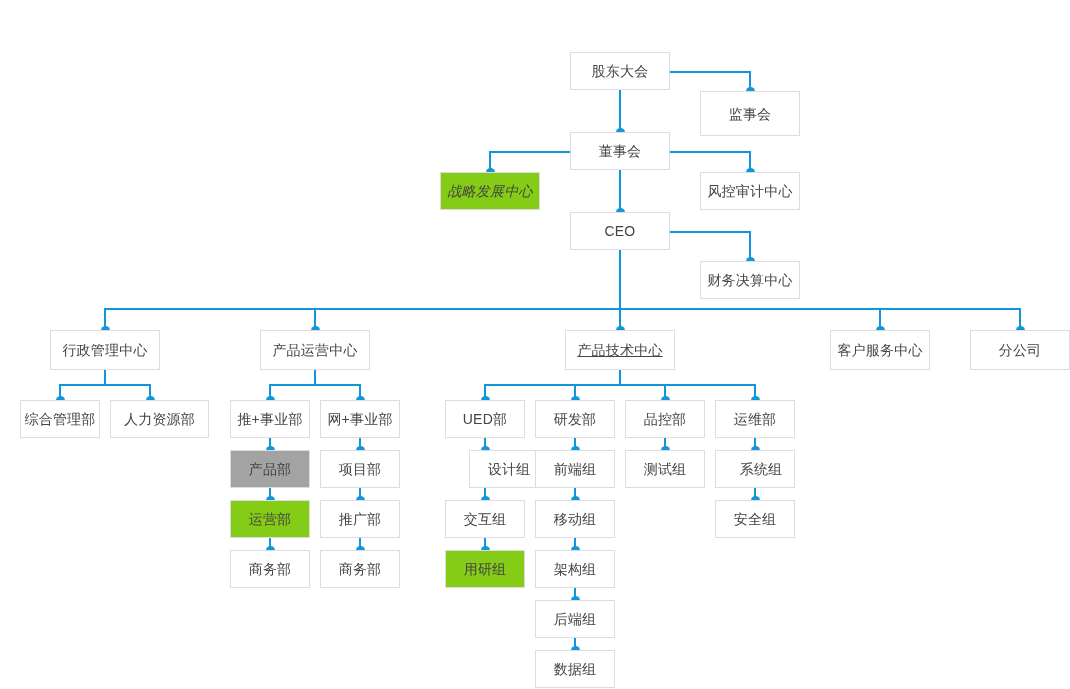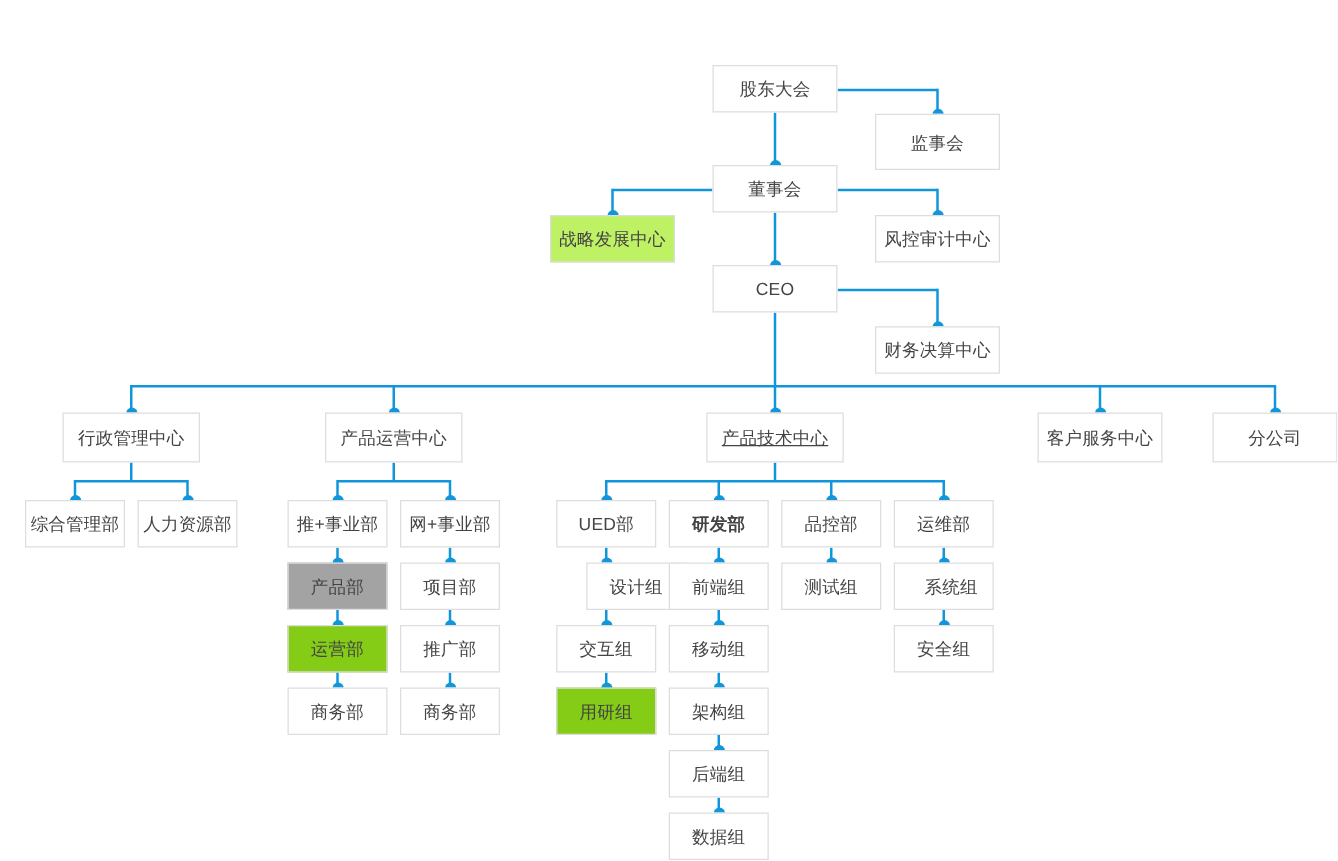--- a/index.html
+++ b/index.html
@@ -143,21 +143,21 @@
   <div class="layer-nodes" id="node-layer">
       <div class="node" style="left: 570px; top: 52px; width: 100px; height: 38px; border-color: rgb(221, 221, 221); background: rgb(255, 255, 255); color: rgb(68, 68, 68); font-size: 14px;">
         <span>股东大会</span>
       </div>
       <div class="node" style="left: 700px; top: 91px; width: 100px; height: 45px; border-color: rgb(221, 221, 221); background: rgb(255, 255, 255); color: rgb(68, 68, 68); font-size: 14px;">
         <span>监事会</span>
       </div>
       <div class="node" style="left: 570px; top: 132px; width: 100px; height: 38px; border-color: rgb(221, 221, 221); background: rgb(255, 255, 255); color: rgb(68, 68, 68); font-size: 14px;">
         <span>董事会</span>
       </div>
-      <div class="node" style="left: 440px; top: 172px; width: 100px; height: 38px; border-color: rgb(221, 221, 221); background: #bef264; color: rgb(68, 68, 68); font-size: 14px;">
+      <div class="node" style="left: 440px; top: 172px; width: 100px; height: 38px; border-color: rgb(221, 221, 221); background: #84cc16; color: rgb(68, 68, 68); font-size: 14px; font-style: italic;">
         <span>战略发展中心</span>
       </div>
       <div class="node" style="left: 700px; top: 172px; width: 100px; height: 38px; border-color: rgb(221, 221, 221); background: rgb(255, 255, 255); color: rgb(68, 68, 68); font-size: 14px;">
         <span>风控审计中心</span>
       </div>
       <div class="node" style="left: 570px; top: 212px; width: 100px; height: 38px; border-color: rgb(221, 221, 221); background: rgb(255, 255, 255); color: rgb(68, 68, 68); font-size: 14px;">
         <span>CEO</span>
       </div>
       <div class="node" style="left: 700px; top: 261px; width: 100px; height: 38px; border-color: rgb(221, 221, 221); background: rgb(255, 255, 255); color: rgb(68, 68, 68); font-size: 14px;">
         <span>财务决算中心</span>
@@ -173,21 +173,21 @@
       </div>
       <div class="node" style="left: 830px; top: 330px; width: 100px; height: 40px; border-color: rgb(221, 221, 221); background: rgb(255, 255, 255); color: rgb(68, 68, 68); font-size: 14px;">
         <span>客户服务中心</span>
       </div>
       <div class="node" style="left: 970px; top: 330px; width: 100px; height: 40px; border-color: rgb(221, 221, 221); background: rgb(255, 255, 255); color: rgb(68, 68, 68); font-size: 14px;">
         <span>分公司</span>
       </div>
       <div class="node" style="left: 20px; top: 400px; width: 80px; height: 38px; border-color: rgb(221, 221, 221); background: rgb(255, 255, 255); color: rgb(68, 68, 68); font-size: 14px;">
         <span>综合管理部</span>
       </div>
-      <div class="node" style="left: 110px; top: 400px; width: 80px; height: 38px; border-color: rgb(221, 221, 221); background: rgb(255, 255, 255); color: rgb(68, 68, 68); font-size: 14px;">
+      <div class="node" style="left: 110px; top: 400px; width: 99px; height: 38px; border-color: rgb(221, 221, 221); background: rgb(255, 255, 255); color: rgb(68, 68, 68); font-size: 14px;">
         <span>人力资源部</span>
       </div>
       <div class="node" style="left: 230px; top: 400px; width: 80px; height: 38px; border-color: rgb(221, 221, 221); background: rgb(255, 255, 255); color: rgb(68, 68, 68); font-size: 14px;">
         <span>推+事业部</span>
       </div>
       <div class="node" style="left: 320px; top: 400px; width: 80px; height: 38px; border-color: rgb(221, 221, 221); background: rgb(255, 255, 255); color: rgb(68, 68, 68); font-size: 14px;">
         <span>网+事业部</span>
       </div>
       <div class="node" style="left: 230px; top: 450px; width: 80px; height: 38px; border-color: rgb(221, 221, 221); background: #a3a3a3; color: rgb(68, 68, 68); font-size: 14px;">
         <span>产品部</span>
@@ -203,21 +203,21 @@
       </div>
       <div class="node" style="left: 230px; top: 550px; width: 80px; height: 38px; border-color: rgb(221, 221, 221); background: rgb(255, 255, 255); color: rgb(68, 68, 68); font-size: 14px;">
         <span>商务部</span>
       </div>
       <div class="node" style="left: 320px; top: 550px; width: 80px; height: 38px; border-color: rgb(221, 221, 221); background: rgb(255, 255, 255); color: rgb(68, 68, 68); font-size: 14px;">
         <span>商务部</span>
       </div>
       <div class="node" style="left: 445px; top: 400px; width: 80px; height: 38px; border-color: rgb(221, 221, 221); background: rgb(255, 255, 255); color: rgb(68, 68, 68); font-size: 14px;">
         <span>UED部</span>
       </div>
-      <div class="node" style="left: 535px; top: 400px; width: 80px; height: 38px; border-color: rgb(221, 221, 221); background: rgb(255, 255, 255); color: rgb(68, 68, 68); font-size: 14px; font-weight: bold;">
+      <div class="node" style="left: 535px; top: 400px; width: 80px; height: 38px; border-color: rgb(221, 221, 221); background: rgb(255, 255, 255); color: rgb(68, 68, 68); font-size: 14px;">
         <span>研发部</span>
       </div>
       <div class="node" style="left: 625px; top: 400px; width: 80px; height: 38px; border-color: rgb(221, 221, 221); background: rgb(255, 255, 255); color: rgb(68, 68, 68); font-size: 14px;">
         <span>品控部</span>
       </div>
       <div class="node" style="left: 715px; top: 400px; width: 80px; height: 38px; border-color: rgb(221, 221, 221); background: rgb(255, 255, 255); color: rgb(68, 68, 68); font-size: 14px;">
         <span>运维部</span>
       </div>
       <div class="node" style="left: 445px; top: 450px; width: 80px; height: 38px; border-color: rgb(221, 221, 221); background: rgb(255, 255, 255); color: rgb(68, 68, 68); font-size: 14px; margin-left: 24px;">
         <span>设计组</span>

